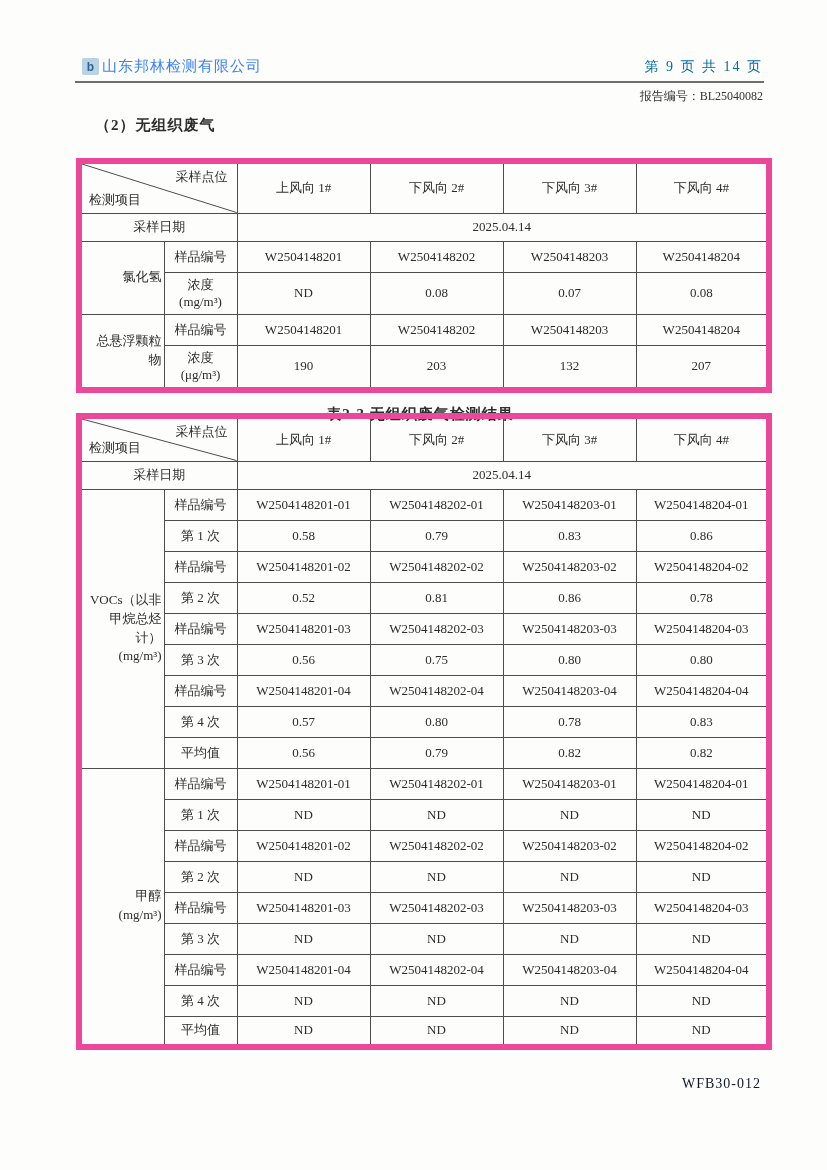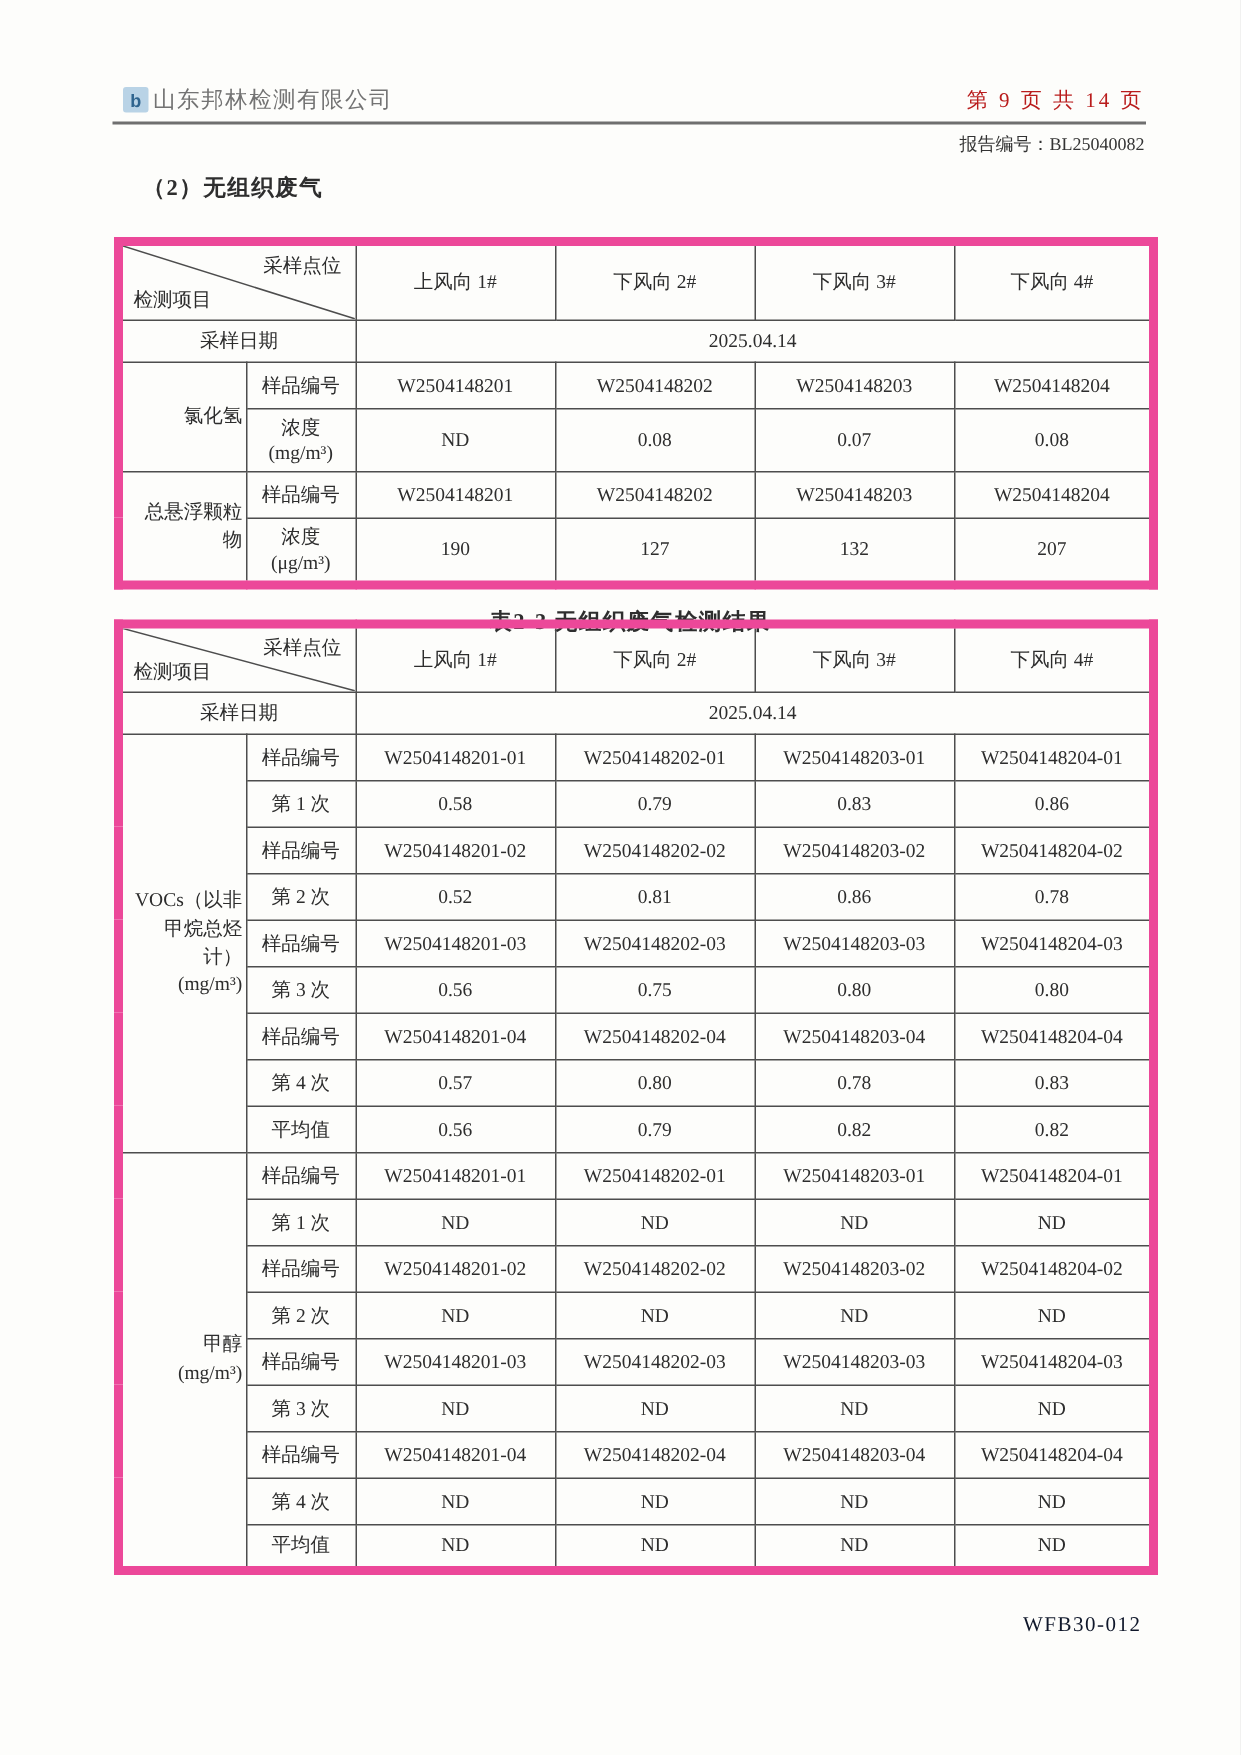--- a/index.html
+++ b/index.html
@@ -9,22 +9,22 @@
     margin:0 auto;overflow:hidden;
   }
   
   .hdr-company{position:absolute;top:57px;left:82px;display:flex;align-items:center;gap:3px;}
   .logo{
     width:17px;height:17px;background:#b9d3e6;border-radius:2px;
     display:flex;align-items:center;justify-content:center;
     color:#2f648e;font-weight:bold;font-size:12px;line-height:1;
     font-family:"Liberation Sans",sans-serif;
   }
-  .company-name{font-size:15px;letter-spacing:1px;color:#737373;}
-  .hdr-pageinfo{position:absolute;top:58px;right:64px;font-size:14px;letter-spacing:2px;color:#b91c1c;}
+  .company-name{font-size:15px;letter-spacing:1px;color:#3b82f6;}
+  .hdr-pageinfo{position:absolute;top:58px;right:64px;font-size:14px;letter-spacing:2px;color:#0369a1;}
   .hdr-rule{position:absolute;top:81px;left:75px;right:63px;border-top:2px solid #6f6f6f;}
   .hdr-reportno{position:absolute;top:88px;right:64px;font-size:12px;color:#333;}
   
   .section-title{position:absolute;top:116px;left:95px;font-size:15px;font-weight:bold;letter-spacing:1px;}
   .tbl-title{position:absolute;left:75px;width:690px;text-align:center;font-size:15px;font-weight:bold;letter-spacing:1px;}
   #title22{top:133px;} #title23{top:386px;margin-top:19px;}
   
   .report-table{
     position:absolute;left:76px;width:690px;border-collapse:collapse;table-layout:fixed;
     border:6px solid #ec4899;
@@ -123,21 +123,21 @@
           <td>W2504148202</td>
           <td>W2504148203</td>
           <td>W2504148204</td>
         </tr>
         <tr>
           <td>
             <div>浓度</div>
             <div>(μg/m³)</div>
           </td>
           <td>190</td>
-          <td>127</td>
+          <td>203</td>
           <td>132</td>
           <td>207</td>
         </tr>
       </tbody>
   </table>
 
   <div class="tbl-title" id="title23">表2-3  无组织废气检测结果</div>
   <table class="report-table" id="tbl23">
     <colgroup>
       <col style="width:85px">

